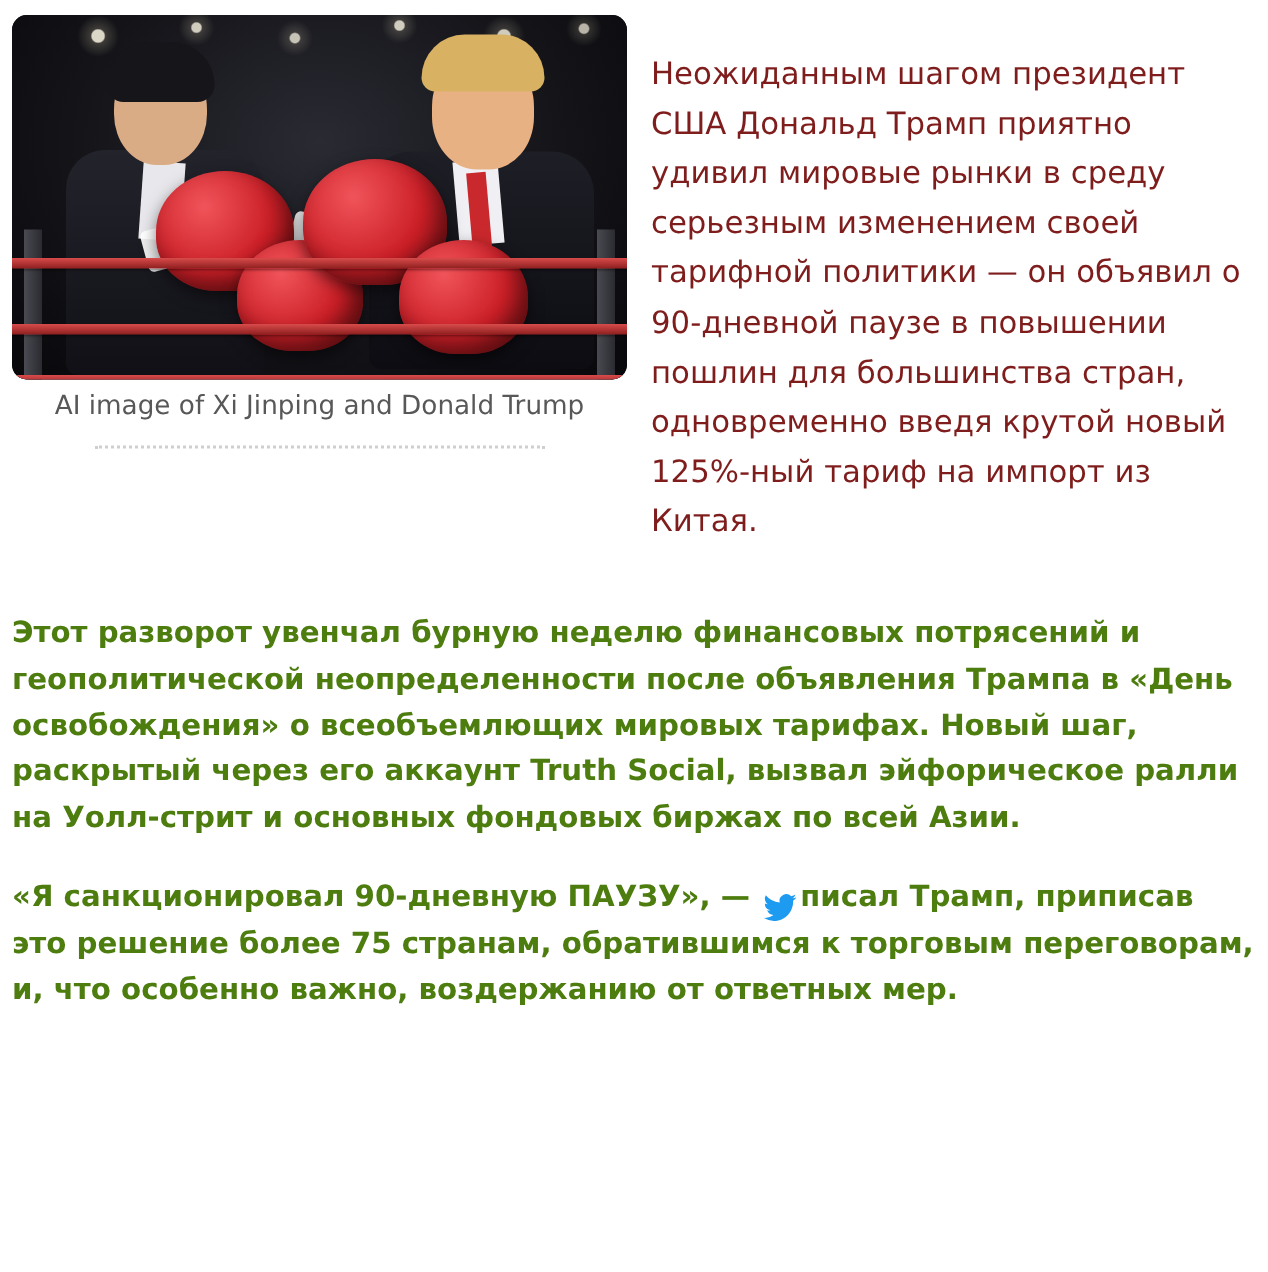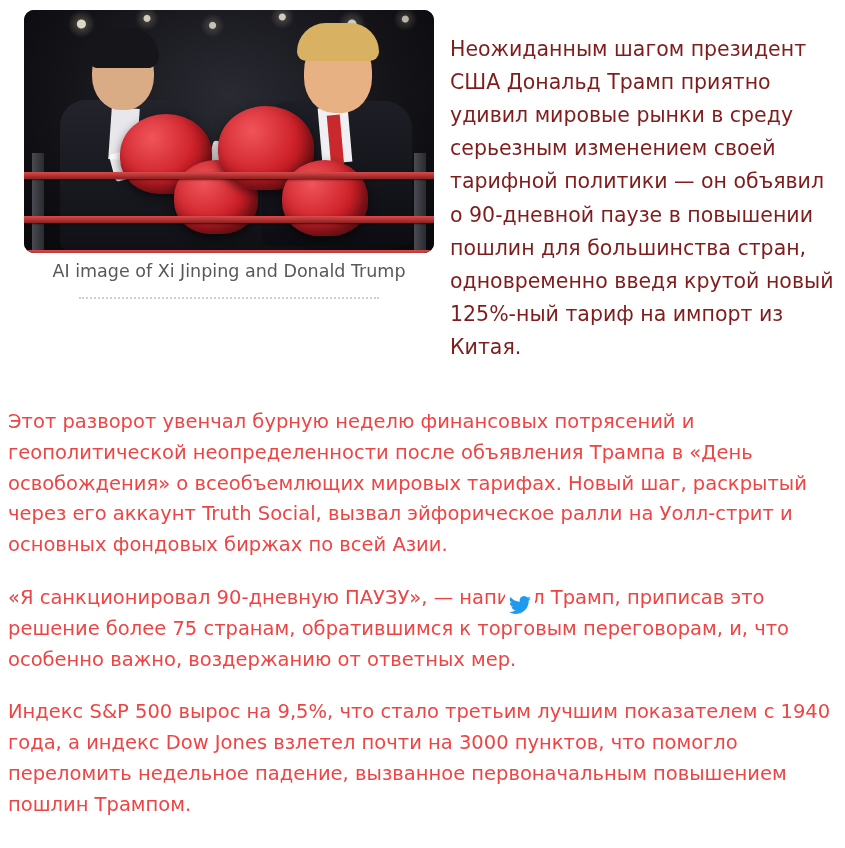--- a/index.html
+++ b/index.html
@@ -23,21 +23,21 @@
   }
 
   
   .top-block {
     display: flex;
     align-items: flex-start;
   }
   .figure {
     width: 410px;
     flex: 0 0 410px;
-    margin: 0 16px 0 16px;
+    margin: 0 16px 0 0;
   }
   .photo {
     width: 410px;
     height: 243px;
     border-radius: 10px;
     position: relative;
     overflow: hidden;
     background: #0c0c10;
   }
   
@@ -161,21 +161,22 @@
   }
 
   
   .body-copy {
     margin-top: 22px;
   }
   .body-copy p {
     margin: 18px 0 22px 0;
     font-size: 19.5px;
     line-height: 1.58;
-    color: #ef4444;
+    color: #4d7c0f;
+    font-weight: bold;
   }
   .body-copy p:last-child { margin-bottom: 0; }
 
   
   .tw-badge {
     position: absolute;
     left: 505px;
     top: 588px;
     width: 30px;
     height: 34px;
@@ -230,21 +231,20 @@
       <figcaption class="caption">AI image of Xi Jinping and Donald Trump</figcaption>
       <div class="cap-divider"></div>
     </figure>
 
     <p class="lead">Неожиданным шагом президент США Дональд Трамп приятно удивил мировые рынки в среду серьезным изменением своей тарифной политики — он объявил о 90-дневной паузе в повышении пошлин для большинства стран, одновременно введя крутой новый 125%-ный тариф на импорт из Китая.</p>
   </div>
 
   <div class="body-copy">
     <p>Этот разворот увенчал бурную неделю финансовых потрясений и геополитической неопределенности после объявления Трампа в «День освобождения» о всеобъемлющих мировых тарифах. Новый шаг, раскрытый через его аккаунт Truth Social, вызвал эйфорическое ралли на Уолл-стрит и основных фондовых биржах по всей Азии.</p>
     <p>«Я санкционировал 90-дневную ПАУЗУ», — написал Трамп, приписав это решение более 75 странам, обратившимся к торговым переговорам, и, что особенно важно, воздержанию от ответных мер.</p>
-    <p>Индекс S&amp;P 500 вырос на 9,5%, что стало третьим лучшим показателем с 1940 года, а индекс Dow Jones взлетел почти на 3000 пунктов, что помогло переломить недельное падение, вызванное первоначальным повышением пошлин Трампом.</p>
   </div>
 
   <div class="tw-badge">
     <span>
       <svg width="26" height="22" viewBox="0 0 24 24" aria-hidden="true">
         <path fill="#1d9bf0" d="M23.95 4.57a10 10 0 0 1-2.83.78 4.94 4.94 0 0 0 2.17-2.72 9.86 9.86 0 0 1-3.13 1.2 4.92 4.92 0 0 0-8.39 4.49A13.97 13.97 0 0 1 1.67 3.15a4.92 4.92 0 0 0 1.52 6.57 4.9 4.9 0 0 1-2.23-.62v.06a4.93 4.93 0 0 0 3.95 4.83 4.95 4.95 0 0 1-2.22.09 4.93 4.93 0 0 0 4.6 3.42A9.88 9.88 0 0 1 0 19.54a13.94 13.94 0 0 0 7.55 2.21c9.06 0 14.01-7.5 14.01-14.01 0-.21 0-.42-.02-.63a10 10 0 0 0 2.41-2.54z"></path>
       </svg>
     </span>
   </div>
 

